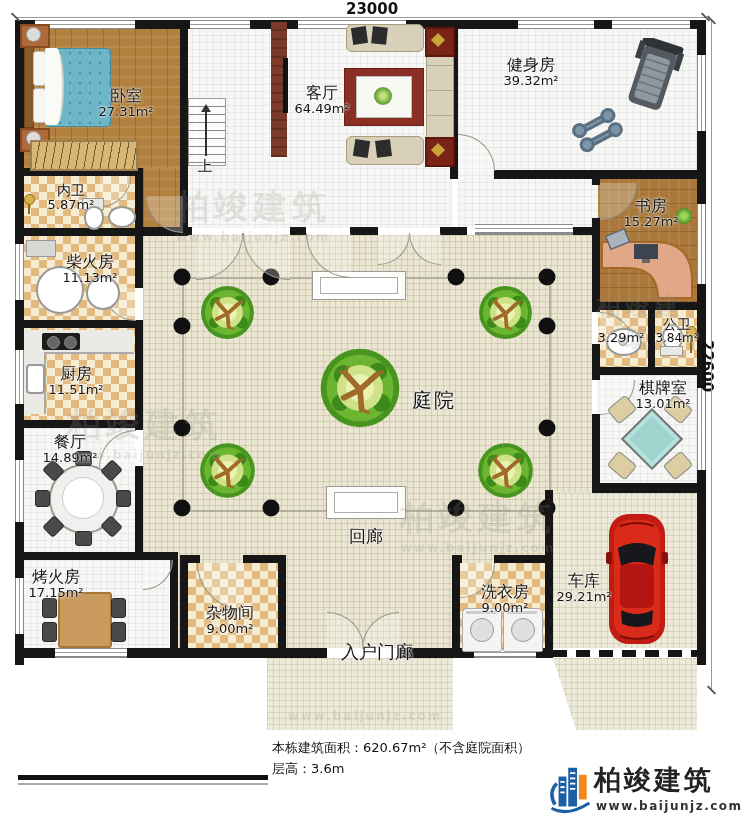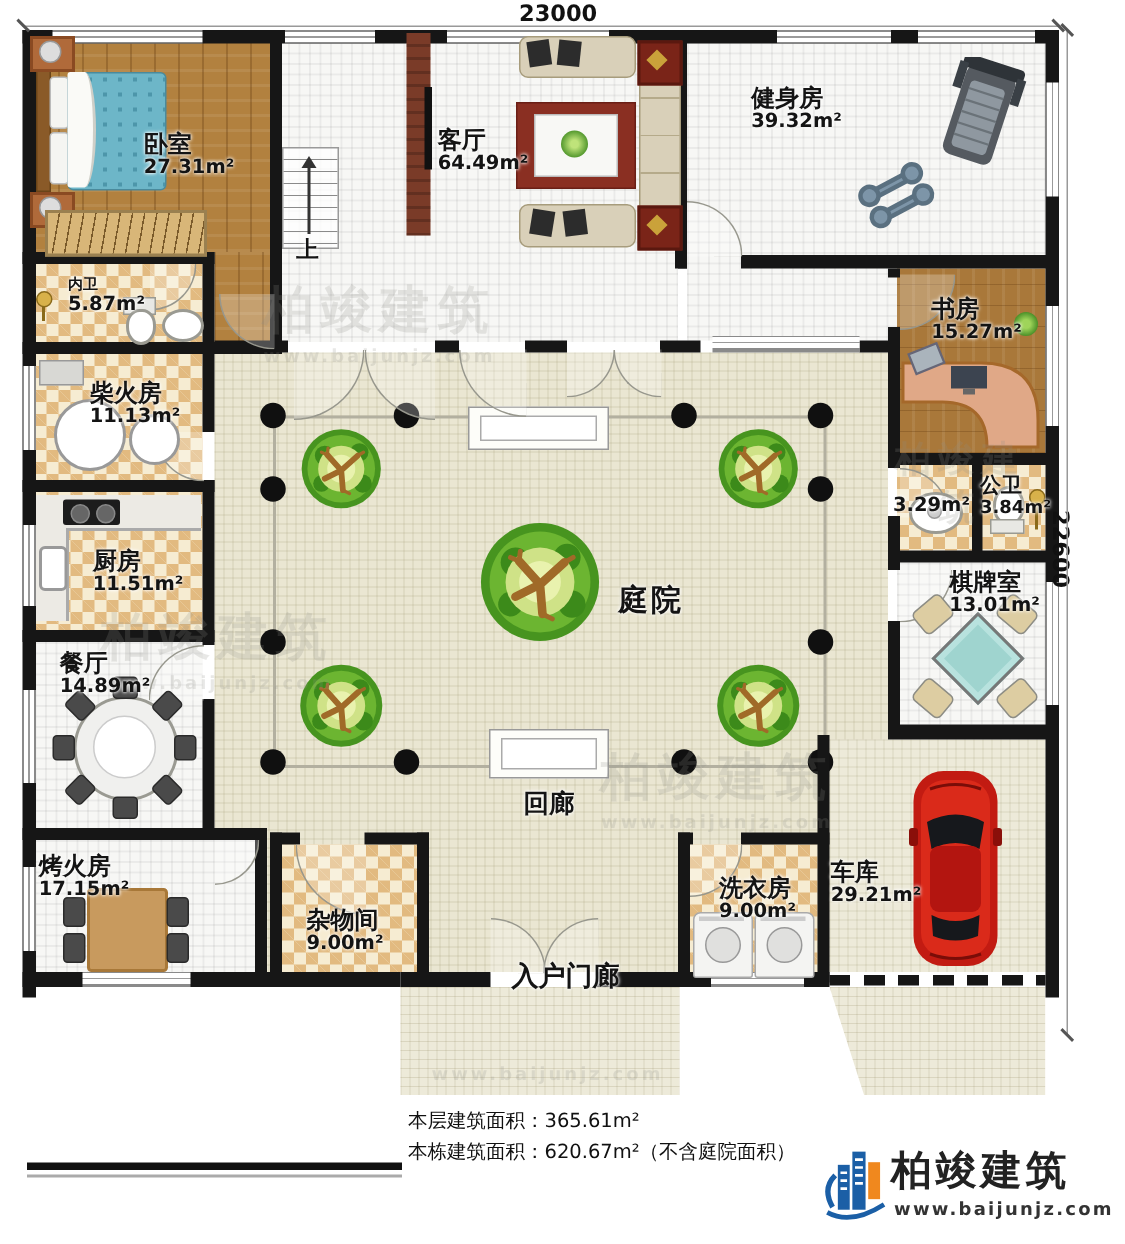--- a/index.html
+++ b/index.html
@@ -37,22 +37,22 @@
   .arc{position:absolute;border:1.4px solid #97978d;background:rgba(255,255,255,.25);}
   .arc.tl{border-right:none;border-bottom:none;border-top-left-radius:100%;}
   .arc.tr{border-left:none;border-bottom:none;border-top-right-radius:100%;}
   .arc.bl{border-right:none;border-top:none;border-bottom-left-radius:100%;}
   .arc.br{border-left:none;border-top:none;border-bottom-right-radius:100%;}
   .col{position:absolute;width:17px;height:17px;border-radius:50%;background:#101010;transform:translate(-50%,-50%);}
   .cloister{position:absolute;left:182px;top:277px;width:365px;height:231px;border:2px solid #b3b0a0;}
   .bench{position:absolute;background:#fdfdf9;border:1px solid #999;}
   .bench .inner{position:absolute;left:7px;right:7px;top:5px;bottom:5px;border:1px solid #aaa;background:#fff;}
   
-  .rlabel{position:absolute;transform:translate(-50%,-50%);color:#141414;
-          font-weight:bold;white-space:nowrap;line-height:1.15;
+  .rlabel{position:absolute;transform:translate(-50%,-50%);text-align:center;color:#141414;
+          font-weight:normal;white-space:nowrap;line-height:1.15;
           text-shadow:0 0 2px #fff,0 0 3px #fff;}
   .rlabel .rname{display:block;font-size:16px;}
   .rlabel .rarea{display:block;font-size:13px;}
   .big .rname{font-size:20px;letter-spacing:2px;}
   .wm{position:absolute;transform:translate(-50%,-50%);text-align:center;pointer-events:none;color:#8f8f88;opacity:.20;font-weight:bold;}
   .wm .wm-cn{display:block;font-size:34px;letter-spacing:5px;}
   .wm .wm-url{display:block;font-size:12px;letter-spacing:2px;}
   .wm.small .wm-cn{font-size:24px;}
   
   .fdiv{position:absolute;}
@@ -367,28 +367,28 @@
   </div>
   <div class="wm small" style="left:365px;top:716px;">
     <span class="wm-url">www.baijunjz.com</span>
   </div>
 
   <div class="rlabel" style="left:126px;top:104px;">
     <span class="rname">卧室</span>
     <span class="rarea">27.31m²</span>
   </div>
   <div class="rlabel" style="left:71px;top:198px;">
-    <span class="rname" style="font-size:10px;">内卫</span>
+    <span class="rname" style="font-size:14px;">内卫</span>
     <span class="rarea">5.87m²</span>
   </div>
   <div class="rlabel" style="left:90px;top:270px;">
     <span class="rname">柴火房</span>
     <span class="rarea">11.13m²</span>
   </div>
-  <div class="rlabel" style="left:92px;top:382px;">
+  <div class="rlabel" style="left:76px;top:382px;">
     <span class="rname">厨房</span>
     <span class="rarea">11.51m²</span>
   </div>
   <div class="rlabel" style="left:70px;top:450px;">
     <span class="rname">餐厅</span>
     <span class="rarea">14.89m²</span>
   </div>
   <div class="rlabel" style="left:56px;top:585px;">
     <span class="rname">烤火房</span>
     <span class="rarea">17.15m²</span>
@@ -446,22 +446,22 @@
   <div class="abs" style="left:10px;top:16px;width:11px;height:2px;background:#555;transform:rotate(45deg);"></div>
   <div class="abs" style="left:700px;top:16px;width:11px;height:2px;background:#555;transform:rotate(45deg);"></div>
   <div class="dim" style="left:716px;top:340px;transform:rotate(90deg);transform-origin:left top;"><span>22600</span></div>
   <div class="abs" style="left:711px;top:20px;width:1px;height:670px;background:#999;"></div>
   <div class="abs" style="left:706px;top:19px;width:11px;height:2px;background:#555;transform:rotate(45deg);"></div>
   <div class="abs" style="left:706px;top:689px;width:11px;height:2px;background:#555;transform:rotate(45deg);"></div>
 
   <div class="abs" style="left:18px;top:775px;width:250px;height:5px;background:#111;"></div>
   <div class="abs" style="left:18px;top:783px;width:250px;height:2px;background:#aaa;"></div>
   <div class="stats">
-    <div>本层建筑面积：365.61m²</div>
     <div>本栋建筑面积：620.67m²（不含庭院面积）</div>
+    <div>层高：3.6m</div>
   </div>
   <svg class="abs" style="left:548px;top:760px;width:44px;height:56px;" viewBox="0 0 50 62">
     <path d="M8 50 Q0 36 10 26" stroke="#1b5fa6" stroke-width="4" fill="none"></path>
     <path d="M4 54 Q22 64 47 48" stroke="#1b5fa6" stroke-width="3.5" fill="none"></path>
     <rect x="12" y="18" width="9" height="34" fill="#1b5fa6"></rect>
     <rect x="23" y="8" width="10" height="44" fill="#1b5fa6"></rect>
     <rect x="35" y="16" width="9" height="28" fill="#f0881e"></rect>
     <path d="M14 24 h5 M14 30 h5 M14 36 h5 M25 14 h6 M25 20 h6 M25 26 h6 M25 32 h6" stroke="#fff" stroke-width="2"></path>
   </svg>
   <div class="brand-name">柏竣建筑</div>

